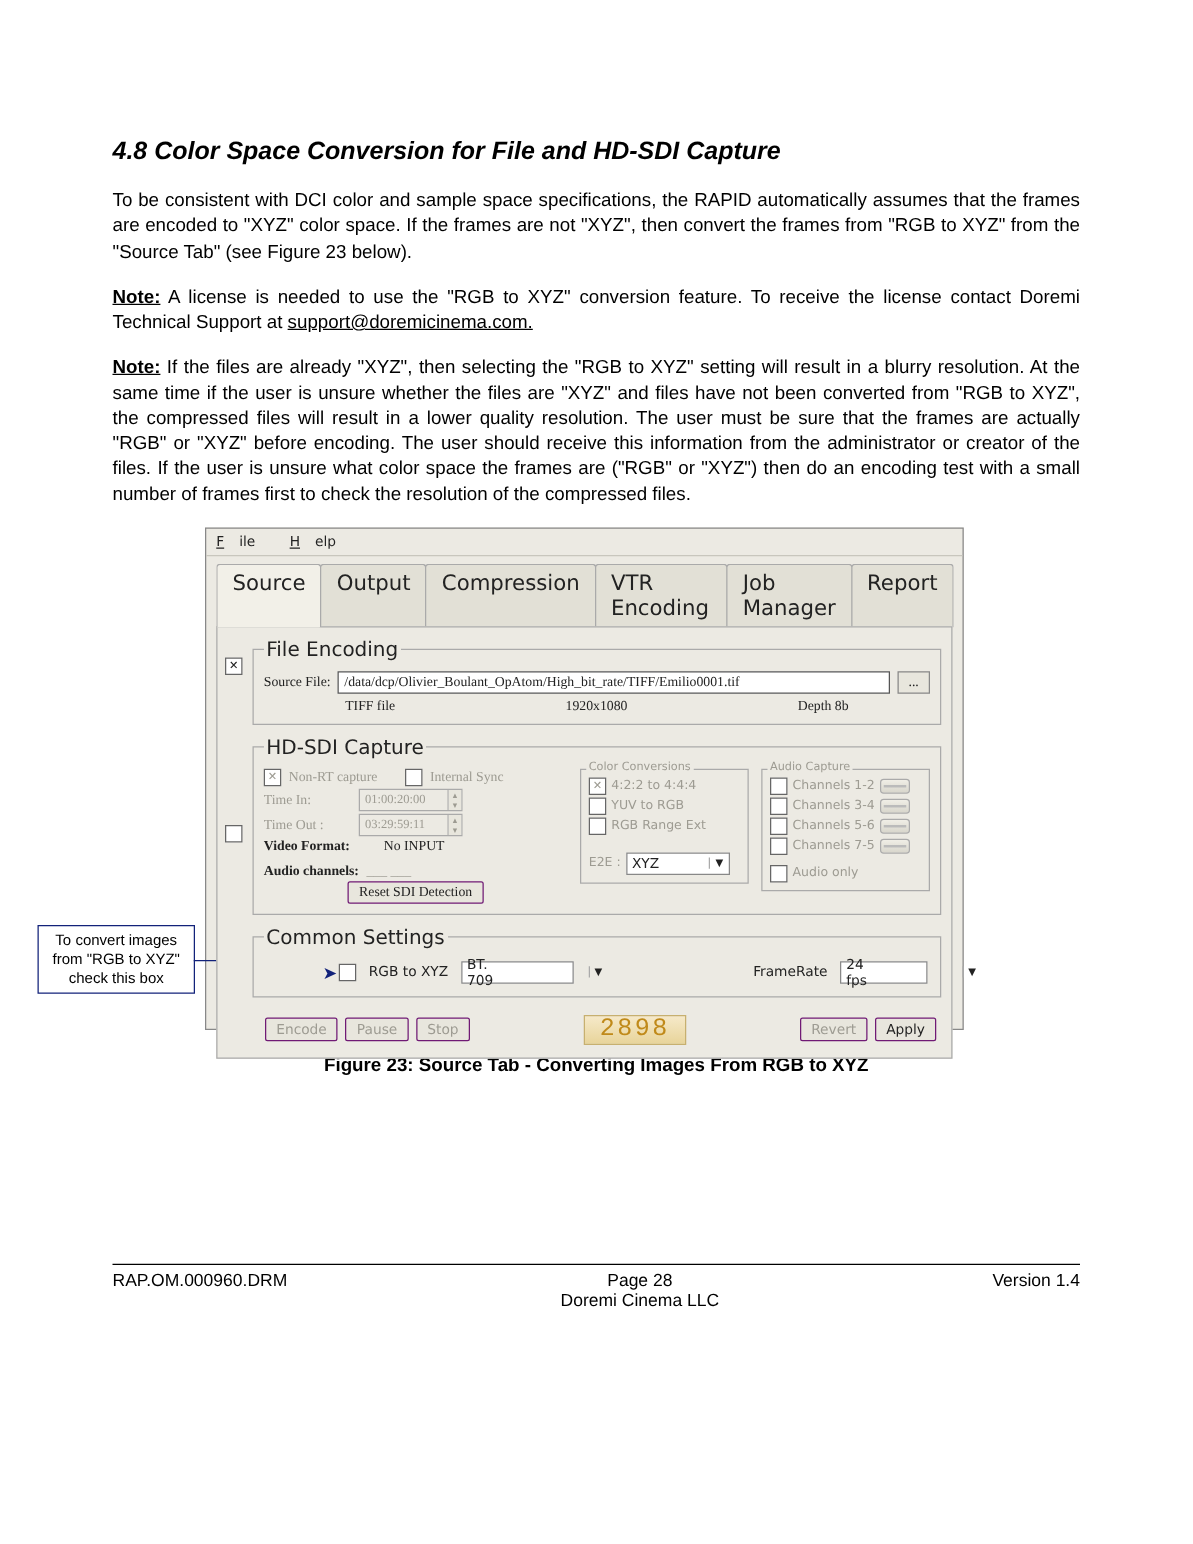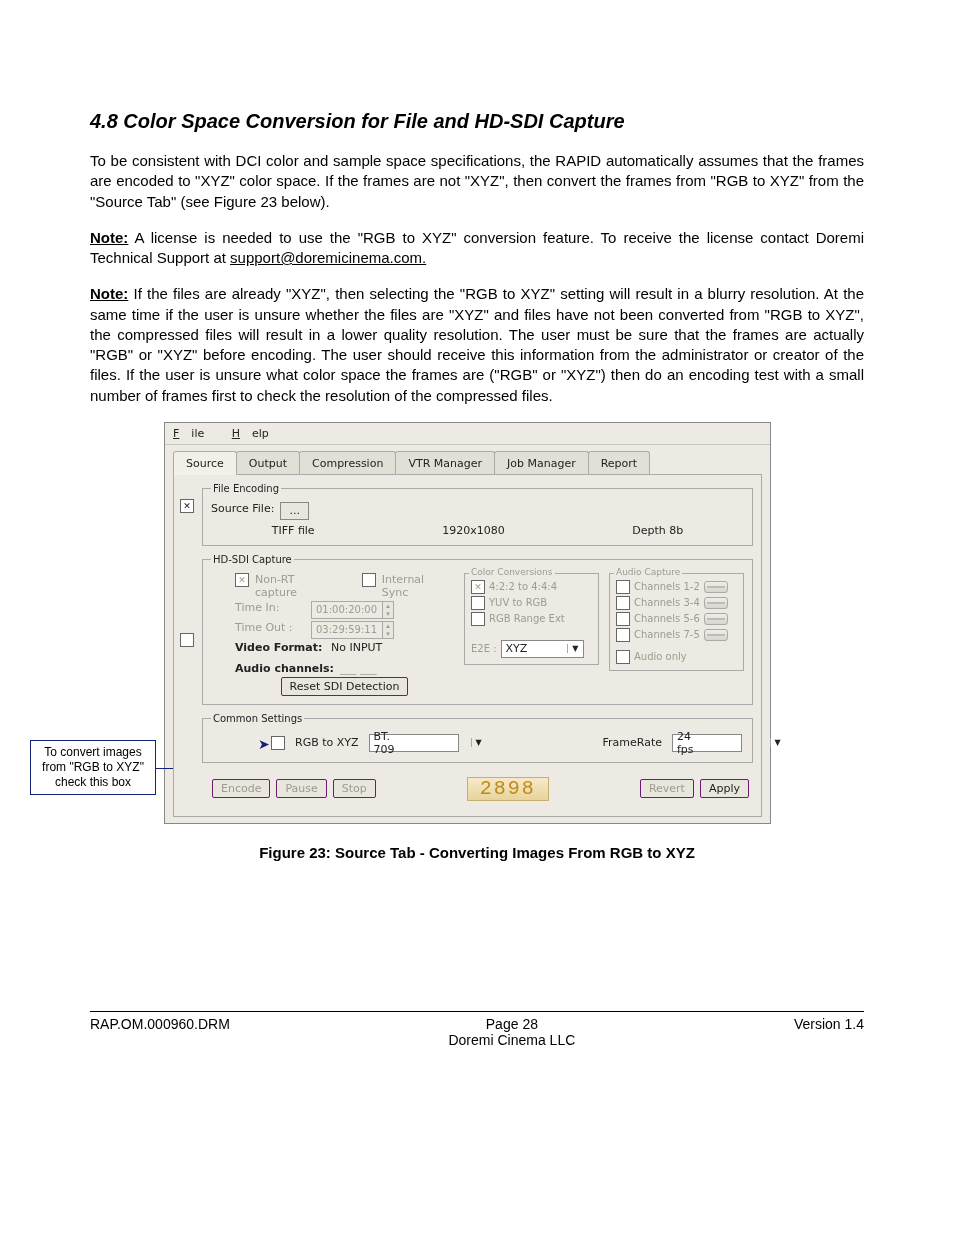--- a/index.html
+++ b/index.html
@@ -71,21 +71,21 @@
   .tabbar {
     display: flex;
     padding: 6px 8px 0 8px;
     gap: 0;
   }
   .tab {
     padding: 5px 12px;
     border: 1px solid #aaa;
     border-bottom: none;
     background: #e2e0d6;
-    font-size: 11px;
+    font-size: 17px;
     margin-right: -1px;
     border-radius: 3px 3px 0 0;
   }
   .tab.active {
     background: #f2f0e8;
     position: relative;
     z-index: 2;
   }
   .tabpanel {
     border: 1px solid #aaa;
@@ -95,37 +95,37 @@
     min-height: 325px;
     position: relative;
     top: -1px;
   }
   fieldset {
     border: 1px solid #aaa;
     margin: 0 0 8px 20px;
     padding: 6px 8px;
     font-size: 11px;
   }
-  legend { font-size: 10px; padding: 0 2px; }
+  legend { font-size: 16px; padding: 0 2px; }
   .left-check {
     position: absolute;
   }
   .chk {
     display: inline-block;
     width: 12px;
     height: 12px;
     border: 1px solid #666;
     background: #fff;
     vertical-align: middle;
     text-align: center;
     line-height: 11px;
     font-size: 10px;
   }
   .chk.checked::after { content: "✕"; font-size: 9px; }
-  .row { display: flex; align-items: flex-start; gap: 6px; margin: 2px 0; }
+  .row { display: flex; align-items: center; gap: 6px; margin: 2px 0; font-family: Liberation Serif, serif; }
   .txtinput {
     border: 1px solid #555;
     background: #fff;
     padding: 1px 4px;
     font-size: 11px;
     height: 14px;
     display: inline-flex;
     align-items: center;
   }
   .browse-btn {
@@ -168,21 +168,20 @@
     border: 1px solid #701a75;
     background: #e8e6dd;
     padding: 2px 8px;
     font-size: 11px;
     border-radius: 2px;
   }
   .btn.disabled { color: #9d9b92; }
   .sdi-cols {
     display: flex;
     gap: 10px;
-    margin-left: 24px;
   }
   .sdi-col1 { flex: 1.1; }
   .sdi-col2 { width: 135px; }
   .sdi-col3 { width: 135px; }
   .subfield {
     border: 1px solid #aaa;
     padding: 4px 6px;
     position: relative;
     margin-top: 2px;
   }
@@ -306,33 +305,34 @@
     <div class="app">
       <div class="menubar">
         <span><span class="u">F</span><span>ile</span></span>
         <span><span class="u">H</span>elp</span>
       </div>
 
       <div class="tabbar">
         <div class="tab active">Source</div>
         <div class="tab">Output</div>
         <div class="tab">Compression</div>
-        <div class="tab">VTR Manager</div>
+        <div class="tab">VTR Encoding</div>
         <div class="tab">Job Manager</div>
         <div class="tab">Report</div>
       </div>
 
       <div class="tabpanel">
 
         <span class="chk checked left-check" style="top:24px; left:6px;"></span>
 
         <fieldset>
           <legend>File Encoding</legend>
           <div class="row">
             <span>Source File:</span>
+            <span class="txtinput" style="flex:1;">/data/dcp/Olivier_Boulant_OpAtom/High_bit_rate/TIFF/Emilio0001.tif</span>
             <span class="browse-btn">...</span>
           </div>
           <div class="row" style="justify-content:space-around; margin-top:4px;">
             <span>TIFF file</span>
             <span>1920x1080</span>
             <span>Depth 8b</span>
           </div>
         </fieldset>
 
         <span class="chk left-check" style="top:158px; left:6px;"></span>

